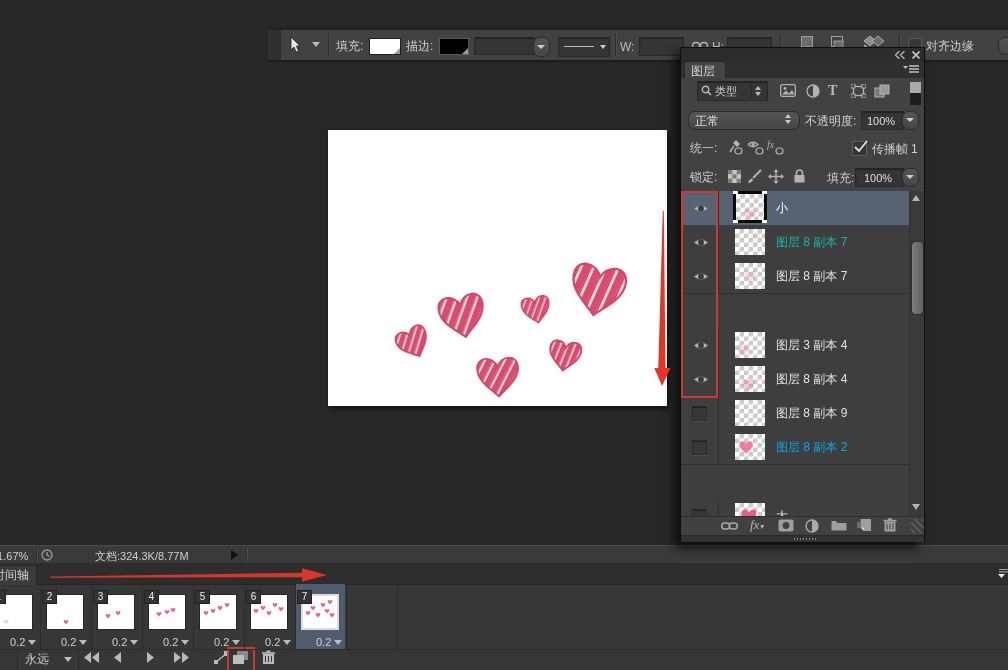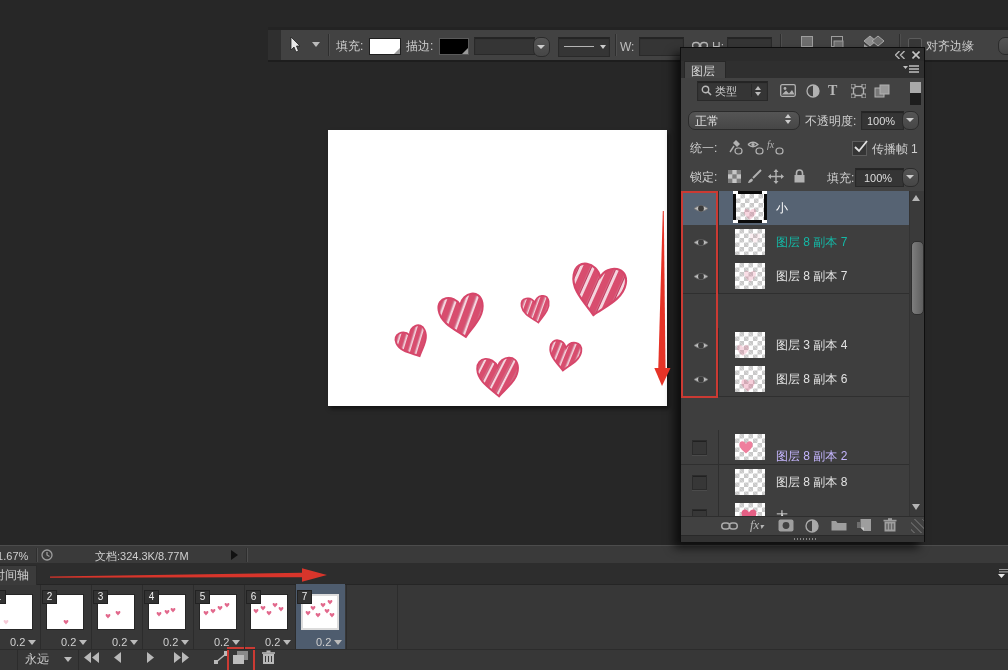--- a/index.html
+++ b/index.html
@@ -473,37 +473,37 @@
         <div class="abs" style="left:37px;top:0;width:1px;height:34px;background:#2f2f2f;"></div>
         <svg class="abs" style="left:12px;top:12px;" width="16" height="11" viewBox="0 0 16 11">
           <path d="M1,5.5 Q8,0 15,5.5 Q8,11 1,5.5 Z" fill="#bcbcbc" stroke="#787878" stroke-width="0.9"></path>
           <circle cx="8" cy="5.5" r="2.9" fill="#3a3a3a"></circle>
         </svg>
         <div class="abs checker" style="left:54px;top:4px;width:30px;height:26px;"><svg width="30" height="26">
             <g transform="translate(13,19) scale(0.55)" opacity="0.32">
               <path d="M0,-5.5 C-2.5,-12 -12,-12.5 -12,-4.5 C-12,2.5 -5,7 0,12 C5,7 12,2.5 12,-4.5 C12,-12.5 2.5,-12 0,-5.5 Z" fill="#e2688c"></path>
             </g>
           </svg></div>
-        <div class="abs txt" style="left:95px;top:11px;color:#e2e2e2;">图层 8 副本 6</div>
+        <div class="abs txt" style="left:95px;top:11px;color:#e2e2e2;">图层 8 副本 4</div>
+      </div>
+      <div class="abs" style="left:0;top:205.2px;width:243px;height:34px;background:#3e3e3e;border-bottom:1px solid #2f2f2f;">
+        <div class="abs" style="left:37px;top:0;width:1px;height:34px;background:#2f2f2f;"></div>
+        <div class="abs" style="left:11px;top:10px;width:13px;height:13px;background:#373737;border:1px solid #2b2b2b;box-shadow:inset 0 1px 0 rgba(0,0,0,.4),0 1px 0 #4b4b4b;"></div>
+        <div class="abs checker" style="left:54px;top:4px;width:30px;height:26px;"></div>
+        <div class="abs txt" style="left:95px;top:11px;color:#e2e2e2;">图层 8 副本 9</div>
       </div>
       <div class="abs" style="left:0;top:239.4px;width:243px;height:34px;background:#3e3e3e;border-bottom:1px solid #2f2f2f;">
         <div class="abs" style="left:37px;top:0;width:1px;height:34px;background:#2f2f2f;"></div>
         <div class="abs" style="left:11px;top:10px;width:13px;height:13px;background:#373737;border:1px solid #2b2b2b;box-shadow:inset 0 1px 0 rgba(0,0,0,.4),0 1px 0 #4b4b4b;"></div>
         <div class="abs checker" style="left:54px;top:4px;width:30px;height:26px;"><svg width="28" height="26">
             <g transform="translate(11,13) scale(0.55)">
               <path d="M0,-5.5 C-2.5,-12 -12,-12.5 -12,-4.5 C-12,2.5 -5,7 0,12 C5,7 12,2.5 12,-4.5 C12,-12.5 2.5,-12 0,-5.5 Z" fill="#ef7f9d"></path>
             </g>
           </svg></div>
-        <div class="abs txt" style="left:95px;top:20px;color:#c4b5fd;">图层 8 副本 2</div>
-      </div>
-      <div class="abs" style="left:0;top:273.6px;width:243px;height:34px;background:#3e3e3e;border-bottom:1px solid #2f2f2f;">
-        <div class="abs" style="left:37px;top:0;width:1px;height:34px;background:#2f2f2f;"></div>
-        <div class="abs" style="left:11px;top:10px;width:13px;height:13px;background:#373737;border:1px solid #2b2b2b;box-shadow:inset 0 1px 0 rgba(0,0,0,.4),0 1px 0 #4b4b4b;"></div>
-        <div class="abs checker" style="left:54px;top:4px;width:30px;height:26px;"></div>
-        <div class="abs txt" style="left:95px;top:11px;color:#e2e2e2;">图层 8 副本 8</div>
+        <div class="abs txt" style="left:95px;top:11px;color:#0ea5e9;">图层 8 副本 2</div>
       </div>
       <div class="abs" style="left:0;top:307.8px;width:243px;height:34px;background:#3e3e3e;border-bottom:1px solid #2f2f2f;">
         <div class="abs" style="left:37px;top:0;width:1px;height:34px;background:#2f2f2f;"></div>
         <div class="abs" style="left:11px;top:10px;width:13px;height:13px;background:#373737;border:1px solid #2b2b2b;box-shadow:inset 0 1px 0 rgba(0,0,0,.4),0 1px 0 #4b4b4b;"></div>
         <div class="abs checker" style="left:54px;top:4px;width:30px;height:26px;"><svg width="28" height="26">
             <g transform="translate(14,13) scale(0.62)">
               <path d="M0,-5.5 C-2.5,-12 -12,-12.5 -12,-4.5 C-12,2.5 -5,7 0,12 C5,7 12,2.5 12,-4.5 C12,-12.5 2.5,-12 0,-5.5 Z" fill="#e45f84"></path>
             </g>
           </svg></div>
         <div class="abs txt" style="left:95px;top:11px;color:#e2e2e2;">大</div>

